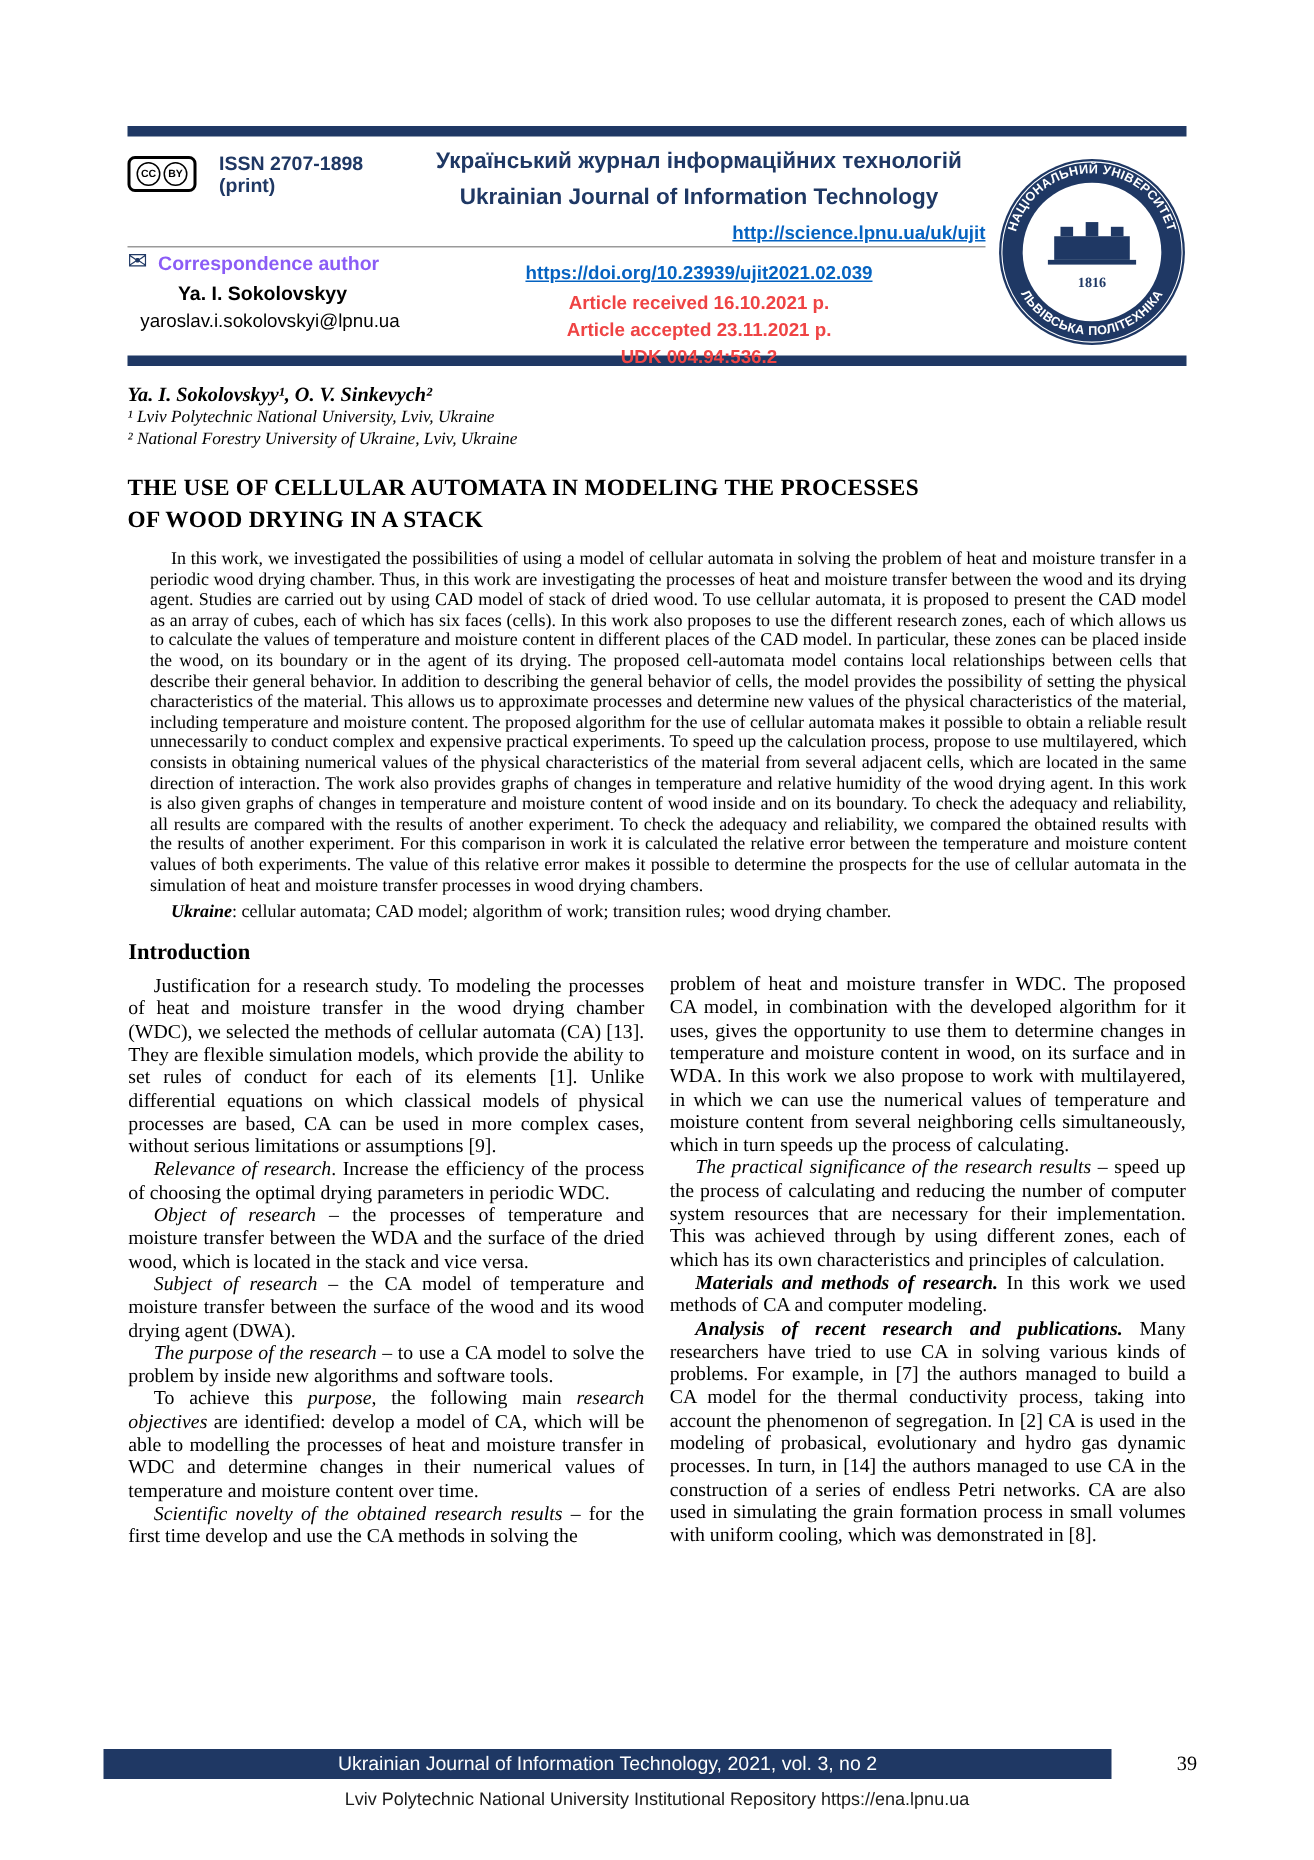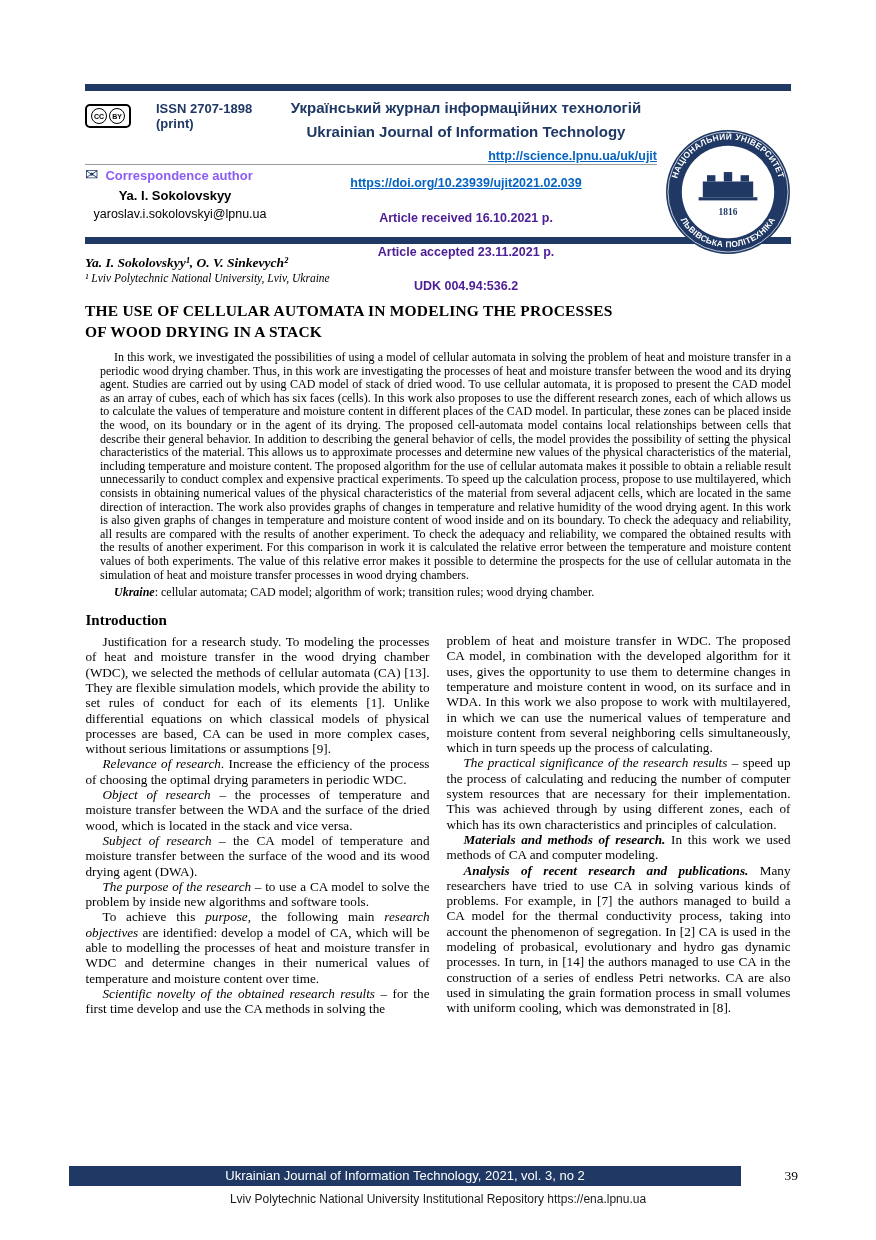--- a/index.html
+++ b/index.html
@@ -6,40 +6,40 @@
   .page { position:relative; width:876px; height:1240px; background:#ffffff; overflow:hidden;
           font-family:"Liberation Serif", serif; color:#000; }
   .content { position:absolute; left:85px; top:84px; width:706px; }
 
   .rule { height:7px; background:#1f3864; }
 
   
   .header-grid { position:relative; display:grid; grid-template-columns:190px 1fr 134px;
                  height:146px; font-family:"Liberation Sans", sans-serif; }
   .h-left { padding-top:10px; }
-  .issn-row { display:flex; align-items:center; gap:25px; }
+  .issn-row { display:flex; align-items:center; gap:15px; }
   .cc-badge { display:inline-flex; align-items:center; gap:2px; border:2px solid #000;
               border-radius:5px; padding:2px 4px; background:#fff; }
   .cc-circle { display:inline-flex; align-items:center; justify-content:center;
                width:14px; height:14px; border:1.5px solid #000; border-radius:50%;
                font-size:7px; font-weight:bold; line-height:1; }
   .issn { color:#1f3864; font-weight:bold; font-size:13px; }
   .corr-row { display:flex; align-items:center; gap:7px; margin-top:36px; }
   .env { color:#1f3864; font-size:16px; line-height:1; }
   .corr-label { color:#8b5cf6; font-weight:bold; font-size:13px; }
   .corr-name { font-weight:bold; font-size:13px; text-align:center; margin-top:5px; width:180px; }
   .corr-email { font-size:12.5px; text-align:center; margin-top:4px; width:190px; }
 
   .h-center { text-align:center; padding-top:8px; }
   .jt-uk, .jt-en { color:#1f3864; font-weight:bold; font-size:15px; }
   .jt-en { margin-top:7px; }
   .link-row { margin-top:6px;text-align:right; }
   .hlink { color:#0563c1; font-weight:bold; font-size:12.5px; text-decoration:underline; cursor:pointer; }
   .doi-row { margin-top:9px; }
-  .meta { font-weight:bold; font-size:12.5px; color:#4c1d95; margin-top:20px; }
+  .meta { font-weight:bold; font-size:12.5px; color:#ef4444; margin-top:4px; }
   .header-divider { position:absolute; left:0; top:73px; width:572px; border-top:1px solid #9a9a9a; }
 
   .h-right { display:flex; align-items:center; justify-content:flex-end; }
   .seal { display:block; }
 
   
   .authors { font-weight:bold; font-style:italic; font-size:13.5px; margin-top:11px; }
   .affil { font-style:italic; font-size:11.5px; line-height:15px; }
   .affil:first-of-type { margin-top:7px; }
   .title { font-size:15.5px; font-weight:bold; line-height:20.5px; margin:15px 0 0 0; letter-spacing:0.2px; }
@@ -129,20 +129,21 @@
         </svg>
       </div>
 
       <div class="header-divider"></div>
     </div>
 
     <div class="rule"></div>
 
     <div class="authors">Ya. I. Sokolovskyy¹, O. V. Sinkevych²</div>
     <div class="affil">¹ Lviv Polytechnic National University, Lviv, Ukraine</div>
+    <div class="affil">² National Forestry University of Ukraine, Lviv, Ukraine</div>
 
     <h1 class="title">
       <span>THE USE OF CELLULAR AUTOMATA IN MODELING THE PROCESSES</span>
       <span>OF WOOD DRYING IN A STACK</span>
     </h1>
 
     <div class="abstract">In this work, we investigated the possibilities of using a model of cellular automata in solving the problem of heat and moisture transfer in a periodic wood drying chamber. Thus, in this work are investigating the processes of heat and moisture transfer between the wood and its drying agent. Studies are carried out by using CAD model of stack of dried wood. To use cellular automata, it is proposed to present the CAD model as an array of cubes, each of which has six faces (cells). In this work also proposes to use the different research zones, each of which allows us to calculate the values of temperature and moisture content in different places of the CAD model. In particular, these zones can be placed inside the wood, on its boundary or in the agent of its drying. The proposed cell-automata model contains local relationships between cells that describe their general behavior. In addition to describing the general behavior of cells, the model provides the possibility of setting the physical characteristics of the material. This allows us to approximate processes and determine new values of the physical characteristics of the material, including temperature and moisture content. The proposed algorithm for the use of cellular automata makes it possible to obtain a reliable result unnecessarily to conduct complex and expensive practical experiments. To speed up the calculation process, propose to use multilayered, which consists in obtaining numerical values of the physical characteristics of the material from several adjacent cells, which are located in the same direction of interaction. The work also provides graphs of changes in temperature and relative humidity of the wood drying agent. In this work is also given graphs of changes in temperature and moisture content of wood inside and on its boundary. To check the adequacy and reliability, all results are compared with the results of another experiment. To check the adequacy and reliability, we compared the obtained results with the results of another experiment. For this comparison in work it is calculated the relative error between the temperature and moisture content values of both experiments. The value of this relative error makes it possible to determine the prospects for the use of cellular automata in the simulation of heat and moisture transfer processes in wood drying chambers.</div>
 
     <div class="keywords">
       <span class="kw-label">Ukraine</span><span>: cellular automata; CAD model; algorithm of work; transition rules; wood drying chamber.</span>

